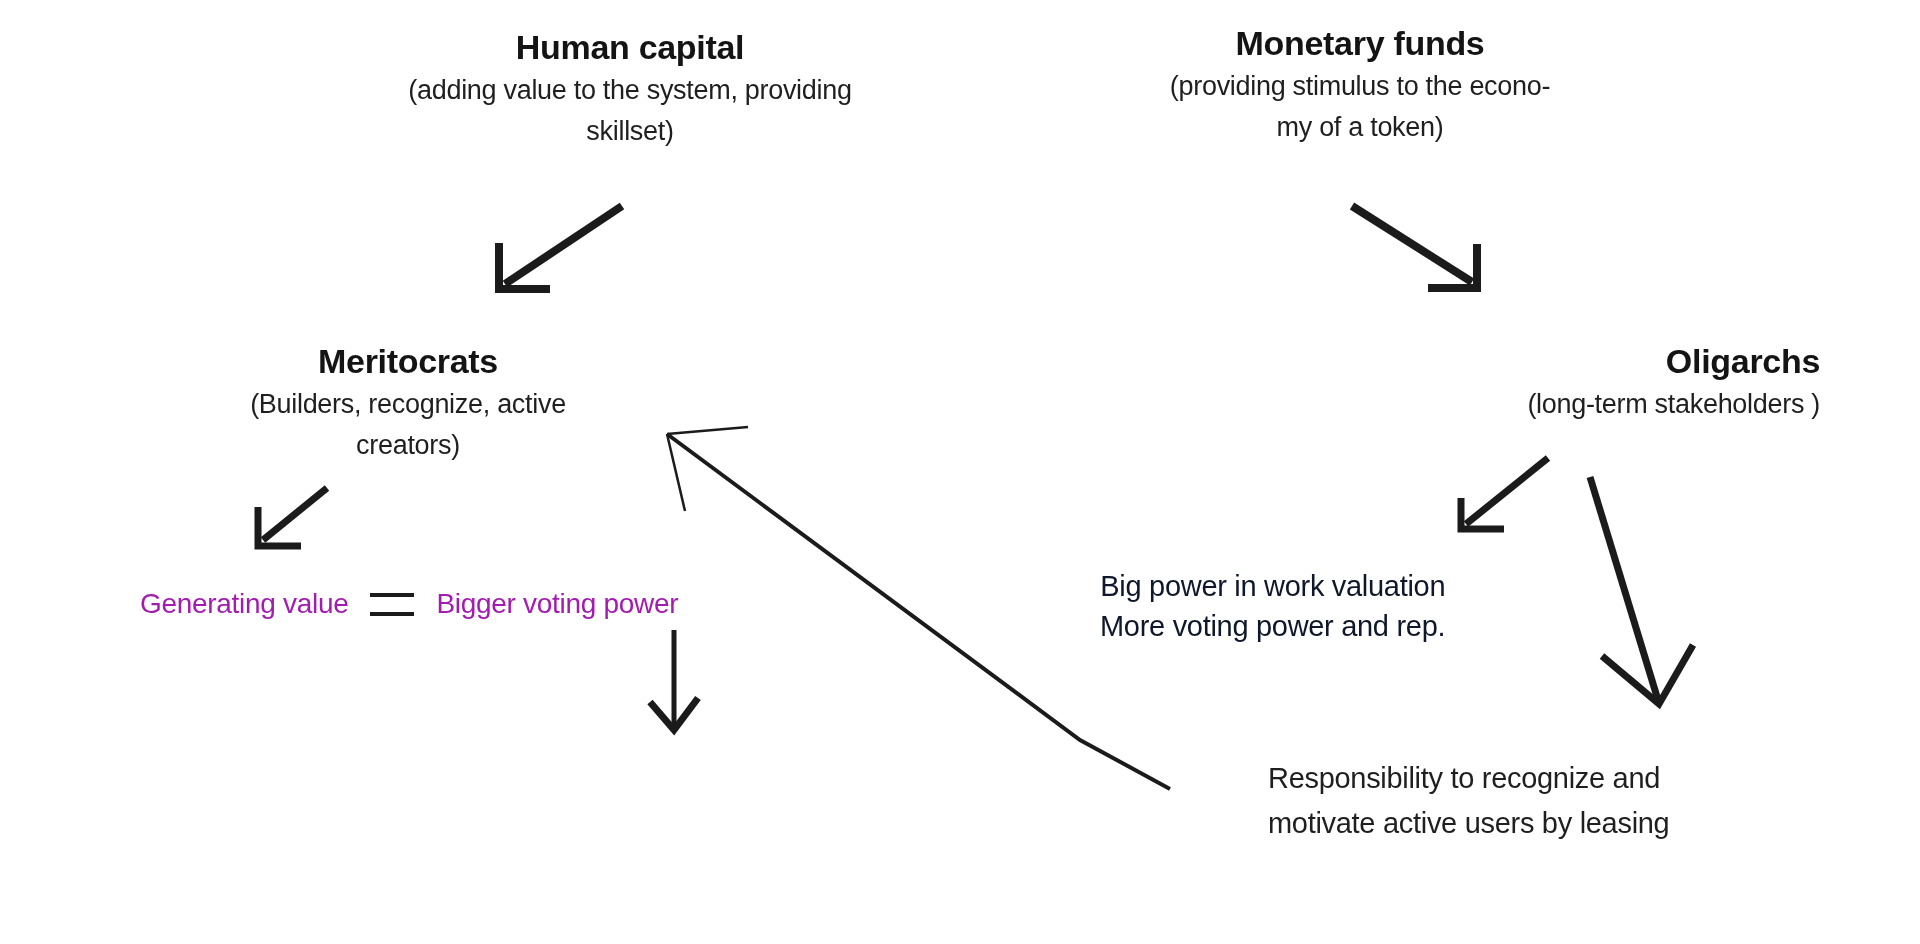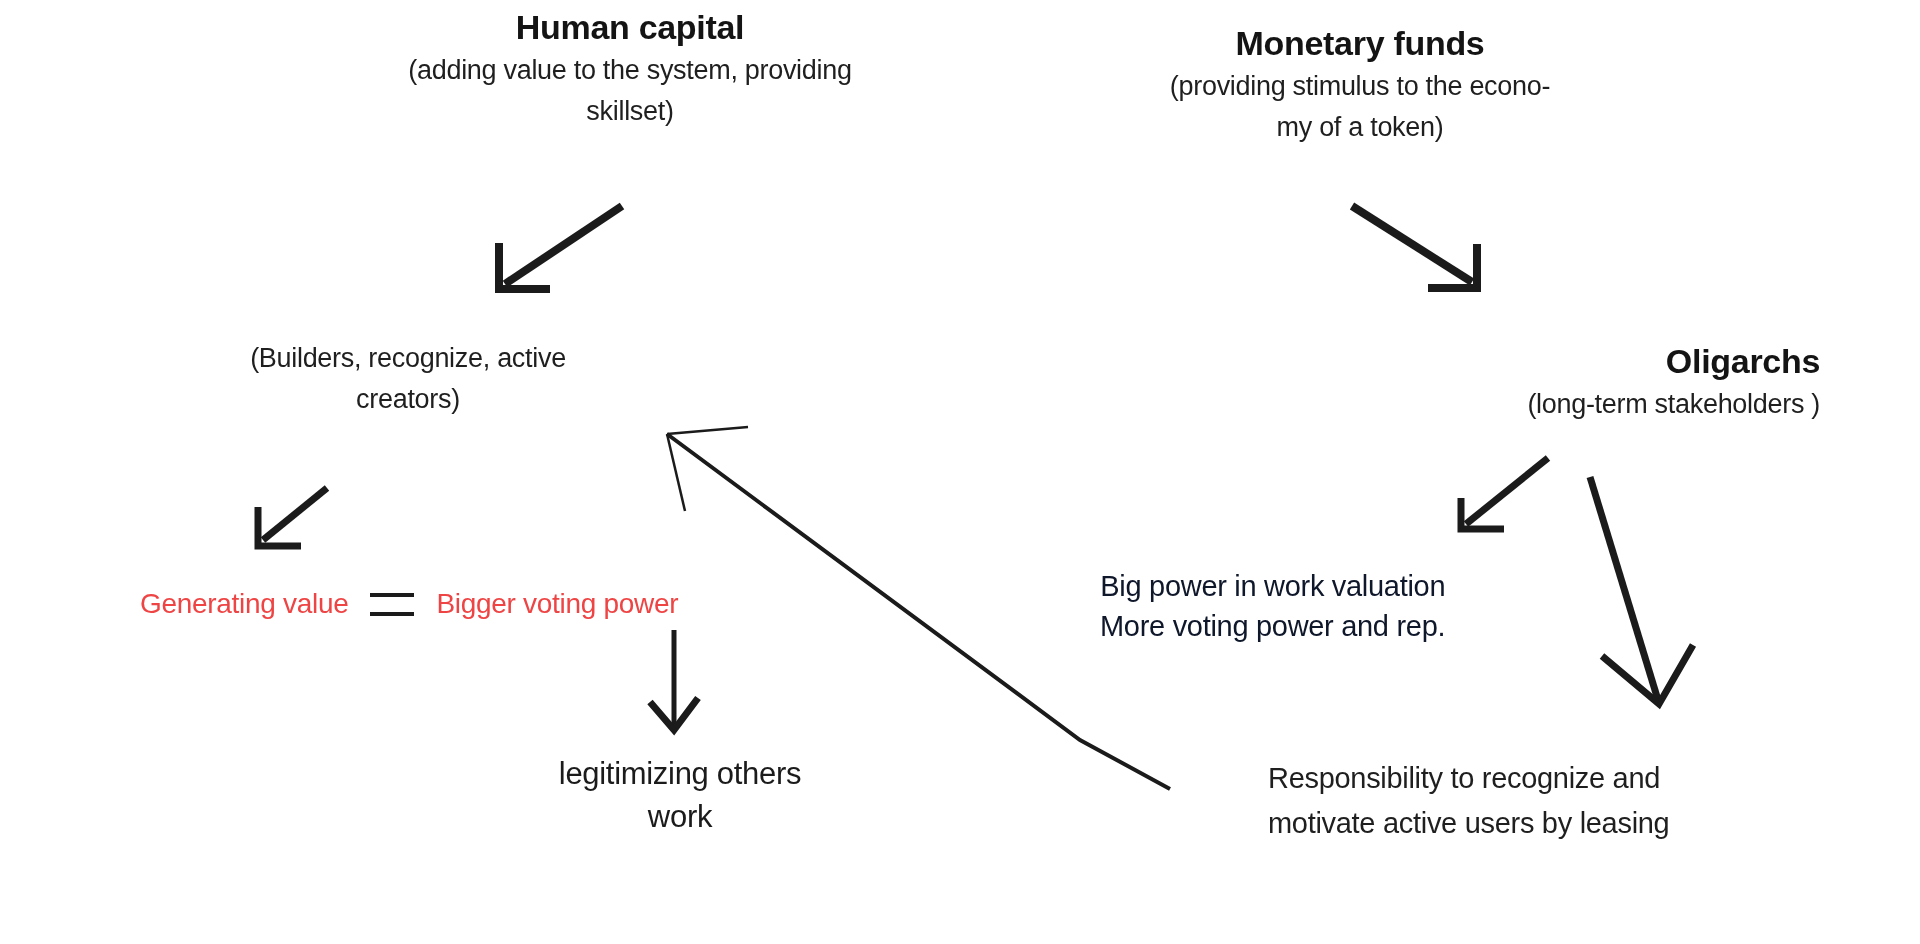--- a/index.html
+++ b/index.html
@@ -35,21 +35,21 @@
   }
   .gen-row {
     position: absolute;
     left: 140px;
     top: 588px;
     display: flex;
     align-items: center;
     gap: 18px;
     font-size: 28px;
     letter-spacing: -0.3px;
-    color: #ef4444;
+    color: #a21caf;
     white-space: nowrap;
   }
   .equals {
     display: inline-block;
     width: 44px;
     height: 15px;
     border-top: 4px solid #1b1b1b;
     border-bottom: 4px solid #1b1b1b;
     margin: 0 4px;
   }
@@ -130,52 +130,49 @@
       <polyline points="1602,656 1659,704 1693,645" stroke-width="7"></polyline>
     </g>
 
     <g>
       <path d="M 667 434 L 1080 740 L 1170 789" stroke-width="4"></path>
       <line x1="667" y1="434" x2="748" y2="427" stroke-width="2.5"></line>
       <line x1="667" y1="434" x2="685" y2="511" stroke-width="2.5"></line>
     </g>
   </svg>
 
-  <div class="node" style="left:330px; top:4px; width:600px;">
+  <div class="node" style="left:330px; top:24px; width:600px;">
     <div class="title">Human capital</div>
     <div class="sub">(adding value to the system, providing</div>
     <div class="sub">skillset)</div>
   </div>
 
   <div class="node" style="left:1060px; top:20px; width:600px;">
     <div class="title">Monetary funds</div>
     <div class="sub">(providing stimulus to the econo-</div>
     <div class="sub">my of a token)</div>
   </div>
 
   <div class="node" style="left:108px; top:338px; width:600px;">
+    <div class="title">Meritocrats</div>
     <div class="sub">(Builders, recognize, active</div>
     <div class="sub">creators)</div>
   </div>
 
   <div class="node" style="left:1220px; top:338px; width:600px;text-align:right;">
     <div class="title">Oligarchs</div>
     <div class="sub">(long-term stakeholders )</div>
   </div>
 
   <div class="gen-row">
     <span>Generating value</span>
     <span class="equals" title="" aria-hidden="true"></span>
     <span>Bigger voting power</span>
   </div>
 
-  <div class="legit">
-    <div>legitimizing others</div>
-    <div>work</div>
-  </div>
 
   <div class="bigpower">
     <div>Big power in work valuation</div>
     <div>More voting power and rep.</div>
   </div>
 
   <div class="resp">
     <div>Responsibility to recognize and</div>
     <div>motivate active users by leasing</div>
   </div>

